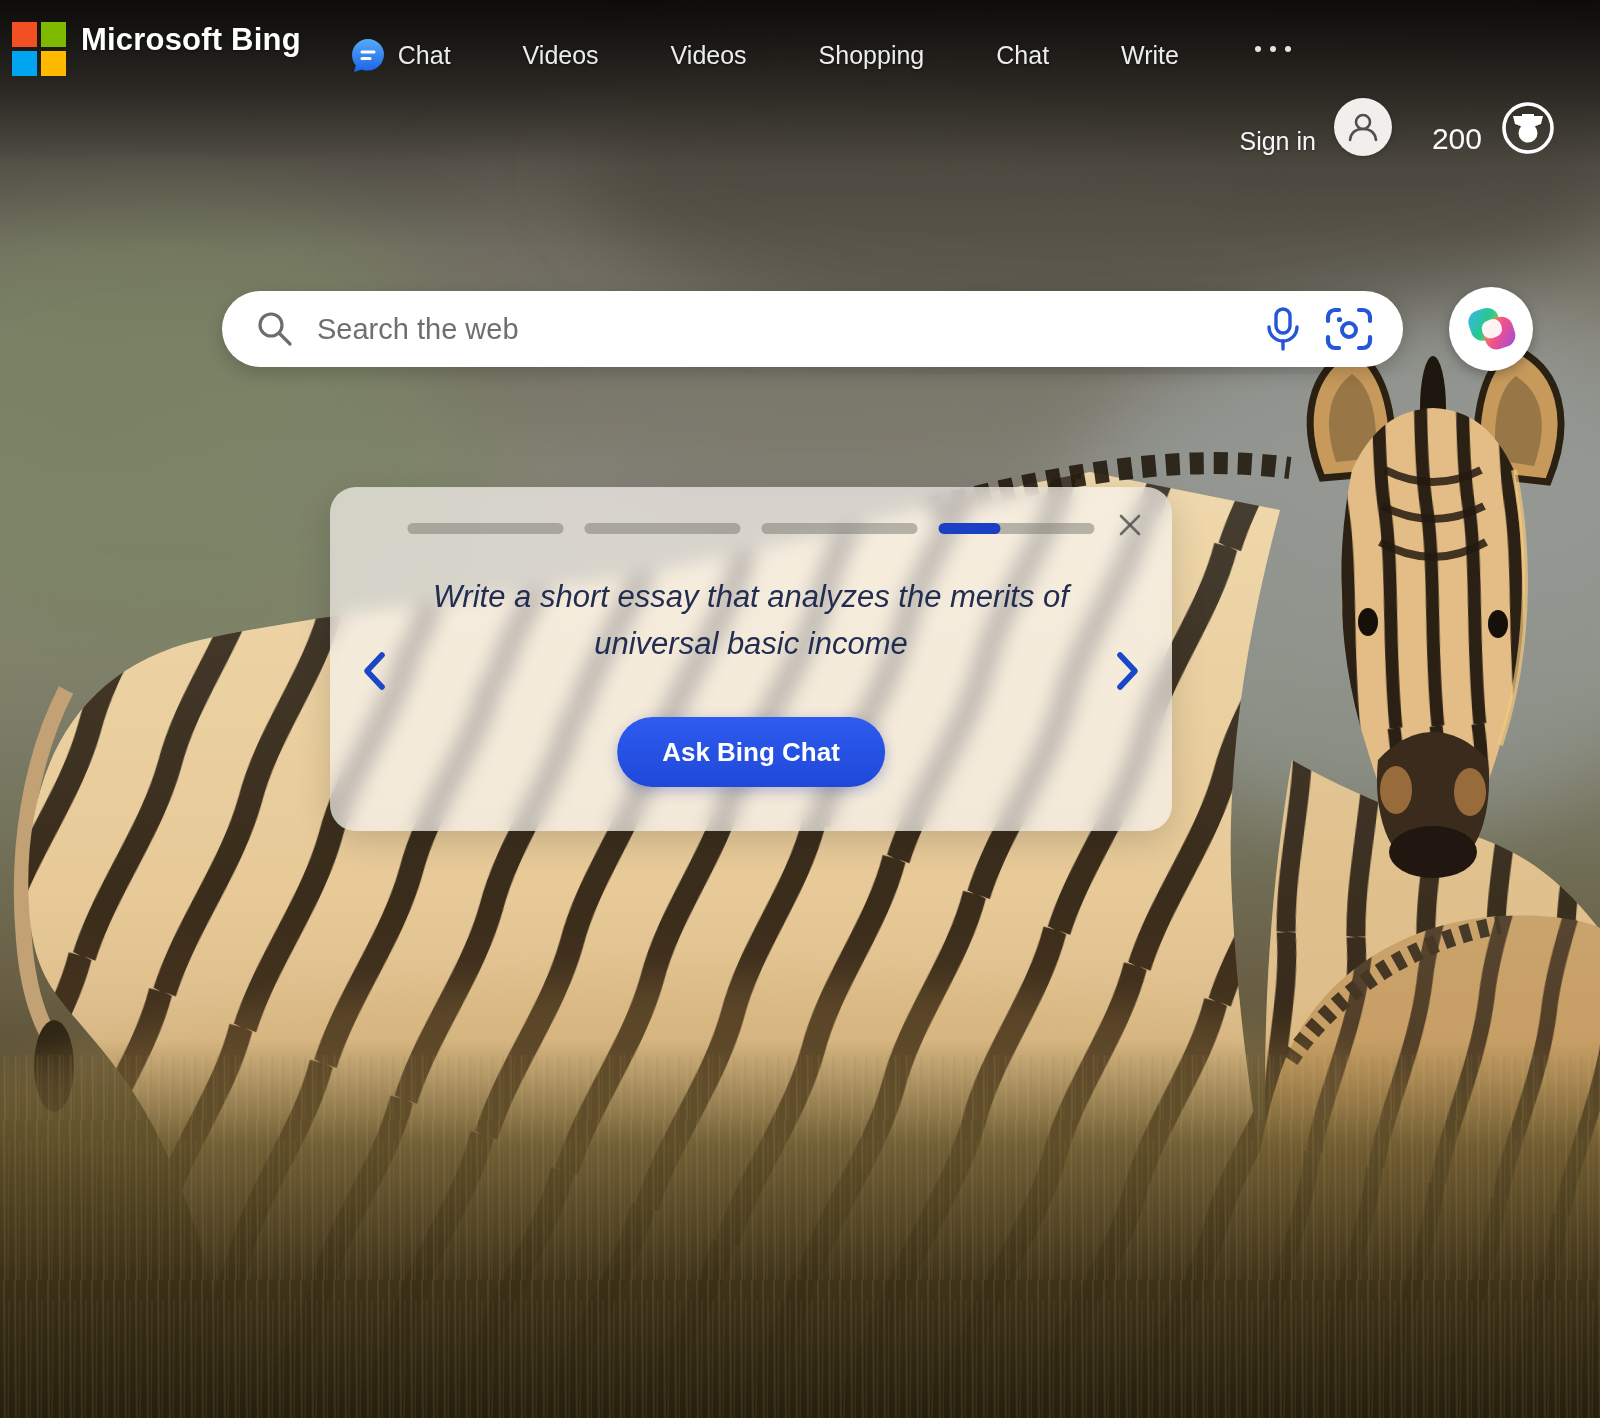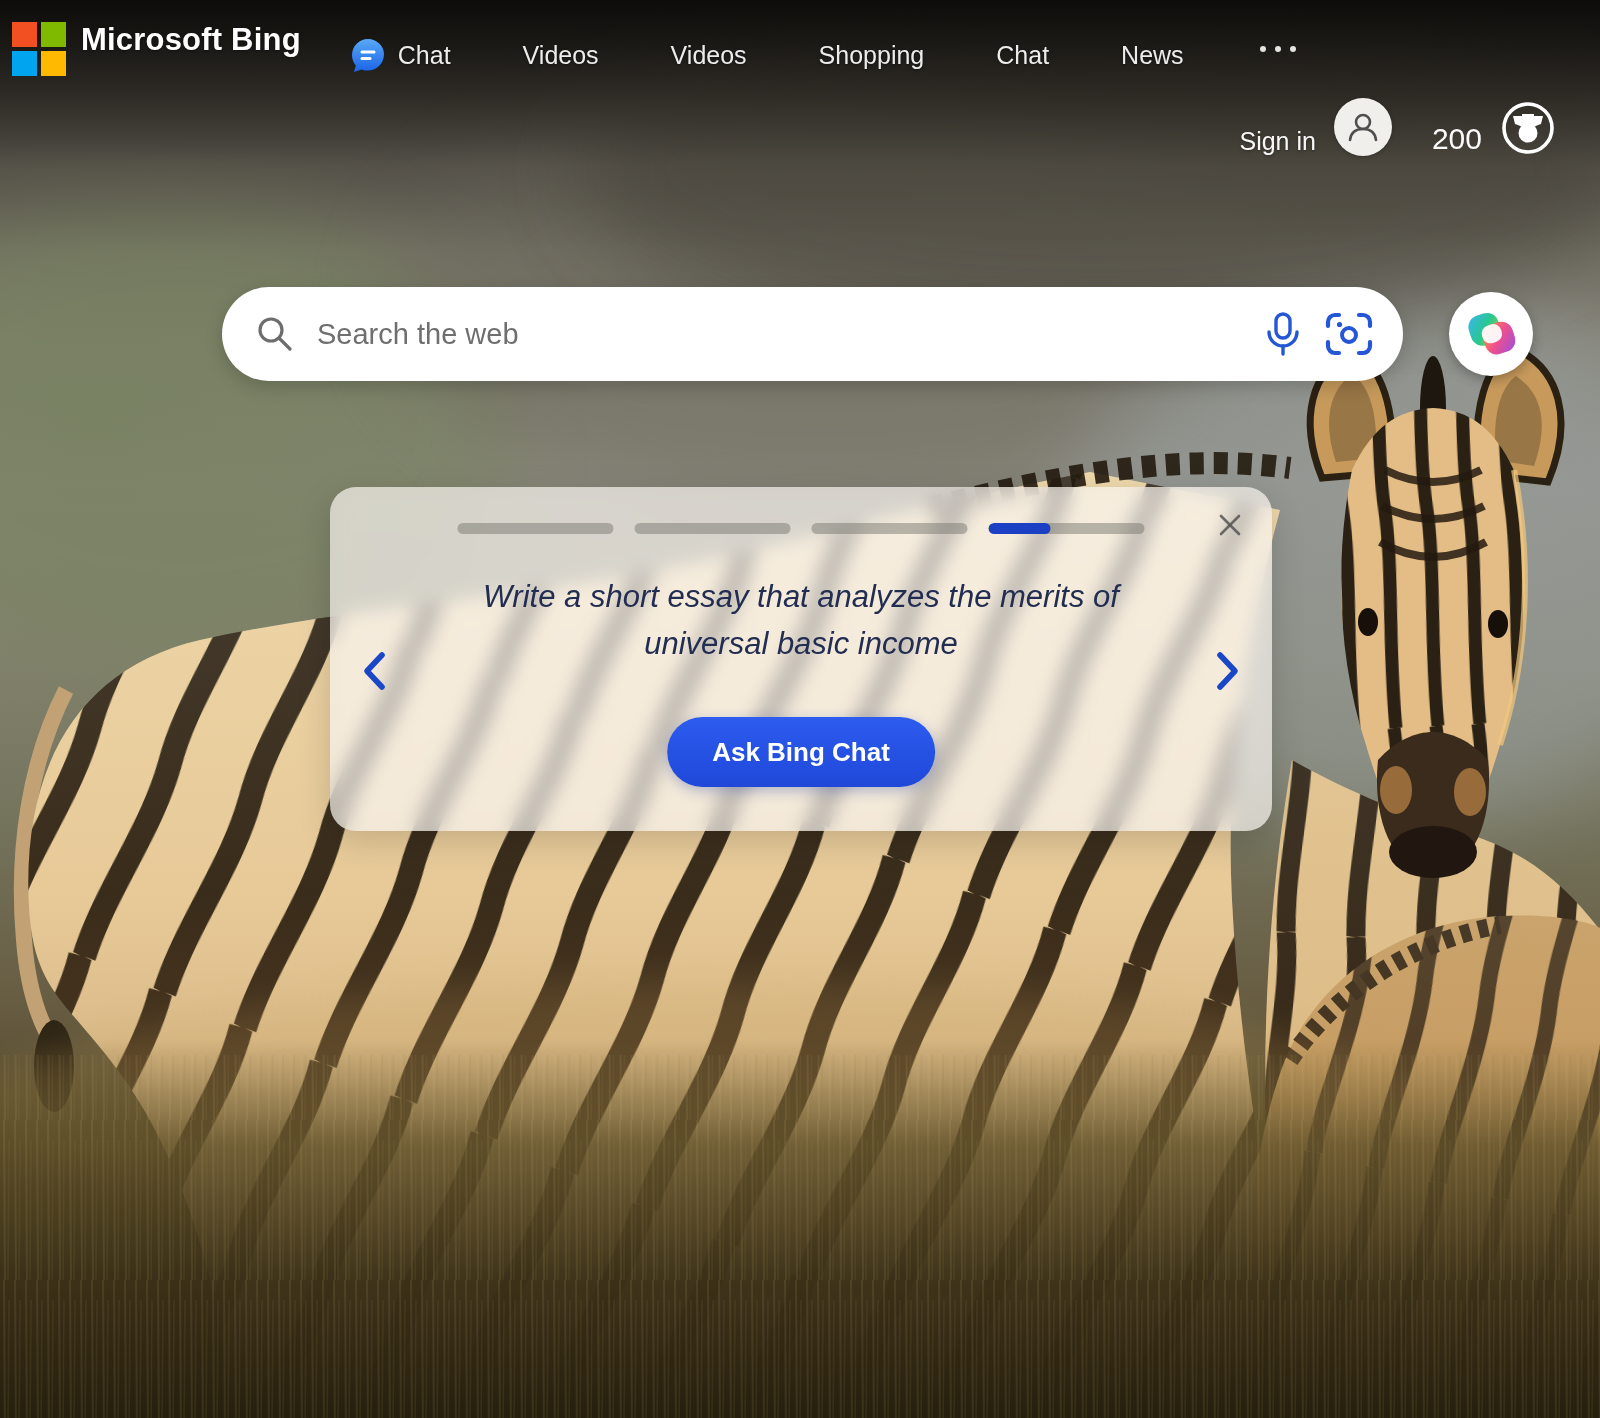--- a/index.html
+++ b/index.html
@@ -32,40 +32,40 @@
   
   .account{position:absolute;top:98px;right:44px;z-index:5;display:flex;align-items:flex-end;}
   .signin{color:#f7f7f7;font-size:25px;cursor:pointer;text-shadow:0 1px 3px rgba(0,0,0,.35);}
   .avatar{width:58px;height:58px;border-radius:50%;background:#f1efeb;display:flex;align-items:center;justify-content:center;margin-left:18px;cursor:pointer;box-shadow:0 1px 4px rgba(0,0,0,.25);}
   .points{color:#fafafa;font-size:30px;margin-left:40px;}
   .medal{width:56px;height:56px;margin-left:18px;cursor:pointer;display:flex;align-items:center;justify-content:center;}
 
   
   .search-row{position:absolute;top:287px;left:222px;z-index:5;display:flex;align-items:center;}
   .search-pill{
-    width:1181px;height:94px;background:#fff;border-radius:47px;display:flex;align-items:center;
+    width:1181px;height:76px;background:#fff;border-radius:47px;display:flex;align-items:center;
     box-shadow:0 6px 18px rgba(0,0,0,.18);
   }
   .search-pill .mag{margin-left:33px;flex:none;}
   .search-input{
     flex:1;border:none;outline:none;background:transparent;margin-left:20px;
     font-size:29px;color:#3c3c3c;font-family:"Liberation Sans",sans-serif;
   }
   .search-input::placeholder{color:#6f6f6f;opacity:1;}
   .pill-icon{flex:none;cursor:pointer;display:flex;align-items:center;justify-content:center;width:52px;height:52px;}
   .pill-icon.mic{margin-right:14px;}
   .pill-icon.cam{margin-right:28px;}
   .copilot{
     width:84px;height:84px;border-radius:50%;background:#fff;margin-left:46px;cursor:pointer;
     display:flex;align-items:center;justify-content:center;box-shadow:0 4px 12px rgba(0,0,0,.28);
   }
 
   
   .card{
-    position:absolute;left:330px;top:487px;width:942px;height:344px;z-index:4;
+    position:absolute;left:330px;top:487px;width:842px;height:344px;z-index:4;
     background:rgba(242,239,233,.72);
     -webkit-backdrop-filter:blur(9px) saturate(.85) brightness(1.08);
     backdrop-filter:blur(9px) saturate(.85) brightness(1.08);
     border-radius:26px;box-shadow:0 10px 34px rgba(0,0,0,.16);
   }
   .progress-row{position:absolute;top:36px;left:50%;transform:translateX(-50%);display:flex;gap:21px;}
   .pbar{width:156px;height:11px;border-radius:6px;background:rgba(122,119,112,.5);overflow:hidden;cursor:pointer;}
   .pfill{height:100%;border-radius:6px;background:#1c40c4;}
   .card-close{position:absolute;top:16px;right:20px;width:44px;height:44px;border:none;background:transparent;cursor:pointer;display:flex;align-items:center;justify-content:center;padding:0;}
   .chev{position:absolute;top:152px;width:56px;height:64px;border:none;background:transparent;cursor:pointer;display:flex;align-items:center;justify-content:center;padding:0;}
@@ -203,21 +203,21 @@
     <div class="nav-item">
         <span>Videos</span>
       </div>
     <div class="nav-item">
         <span>Shopping</span>
       </div>
     <div class="nav-item">
         <span>Chat</span>
       </div>
     <div class="nav-item">
-        <span>News</span>
+        <span>Write</span>
       </div>
     <div class="dots">
         <i></i>
         <i></i>
         <i></i>
       </div>
   </nav>
 </header>
 
 <div class="account">

